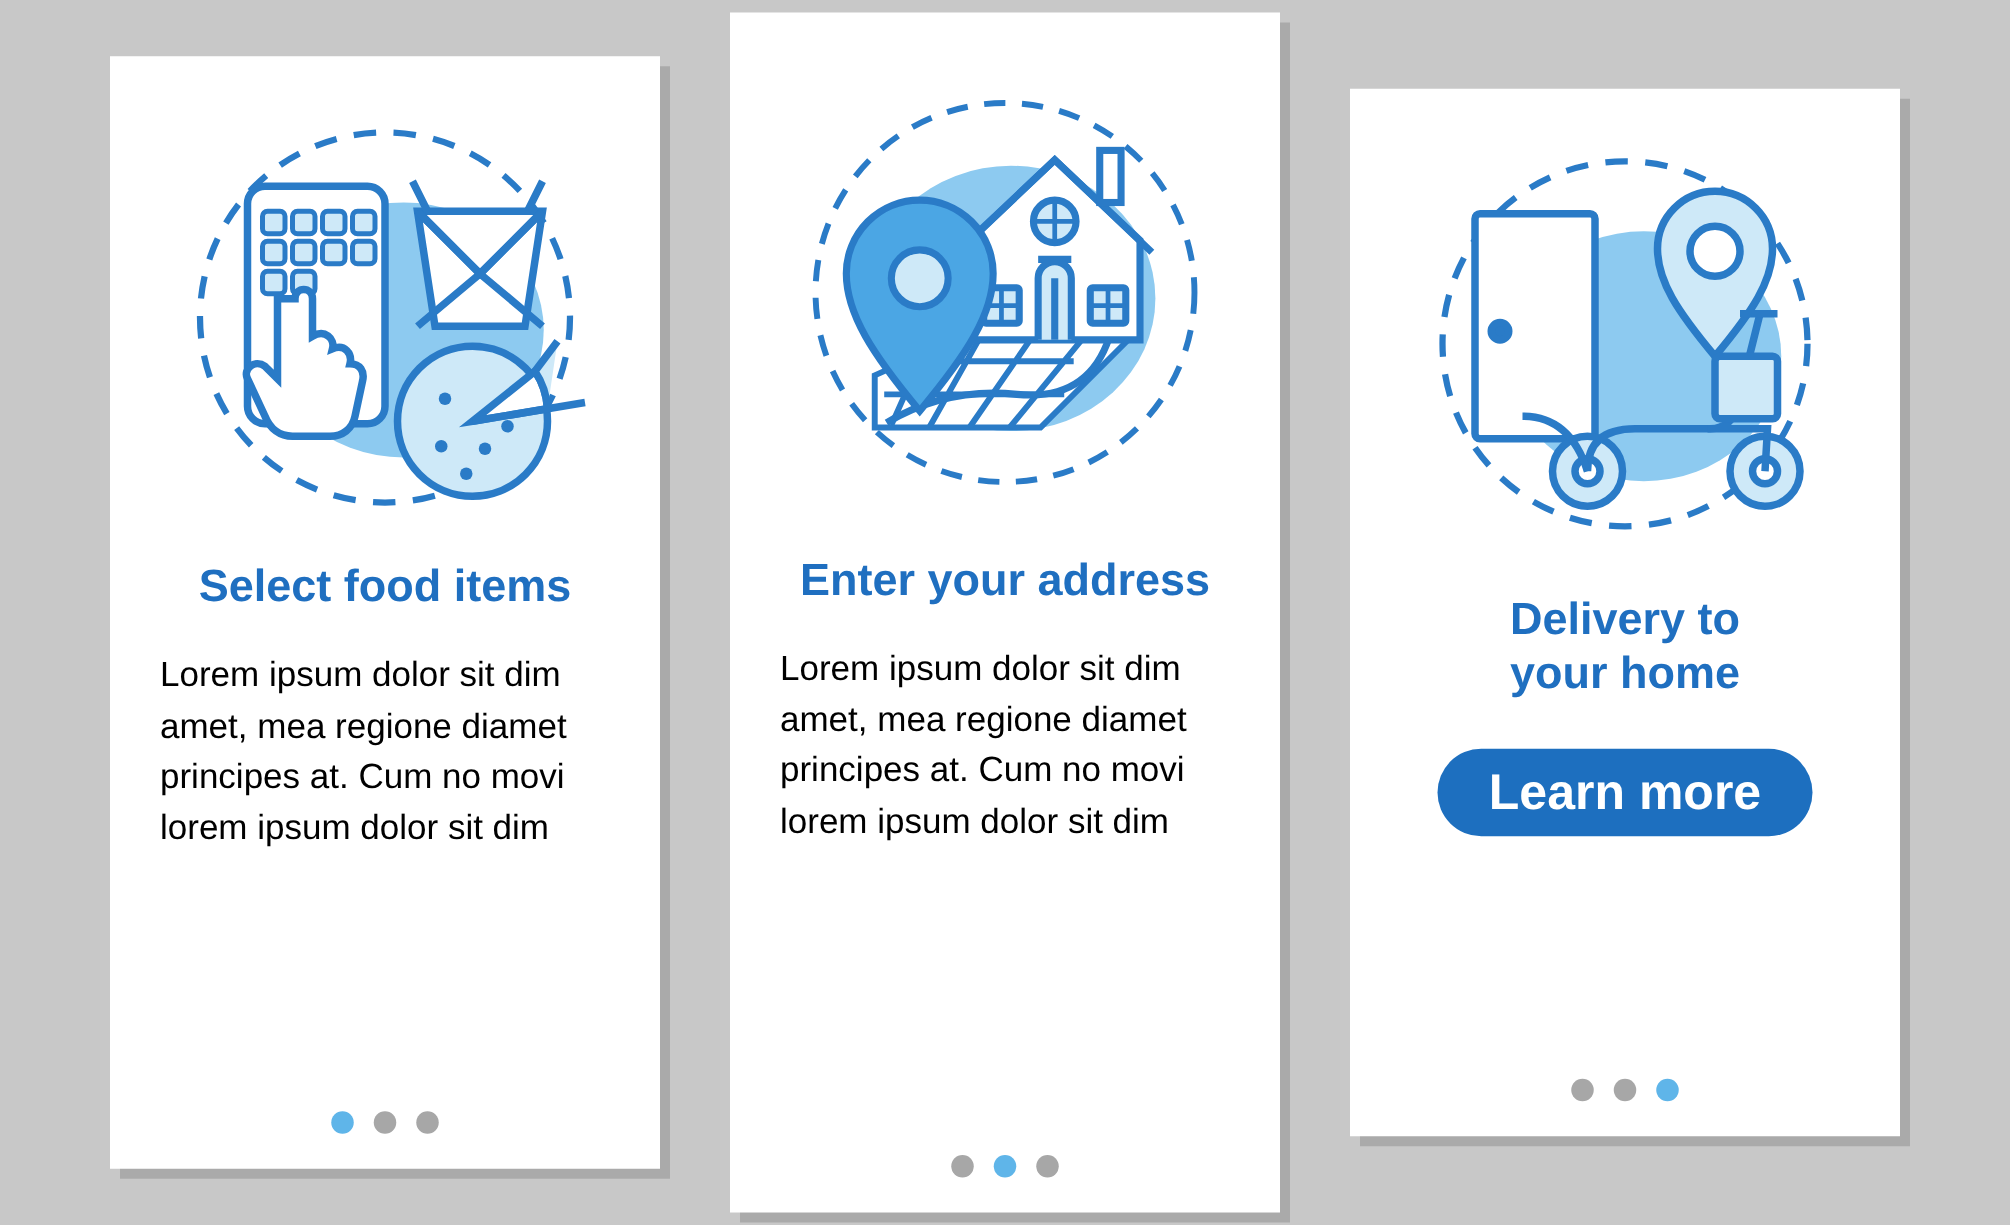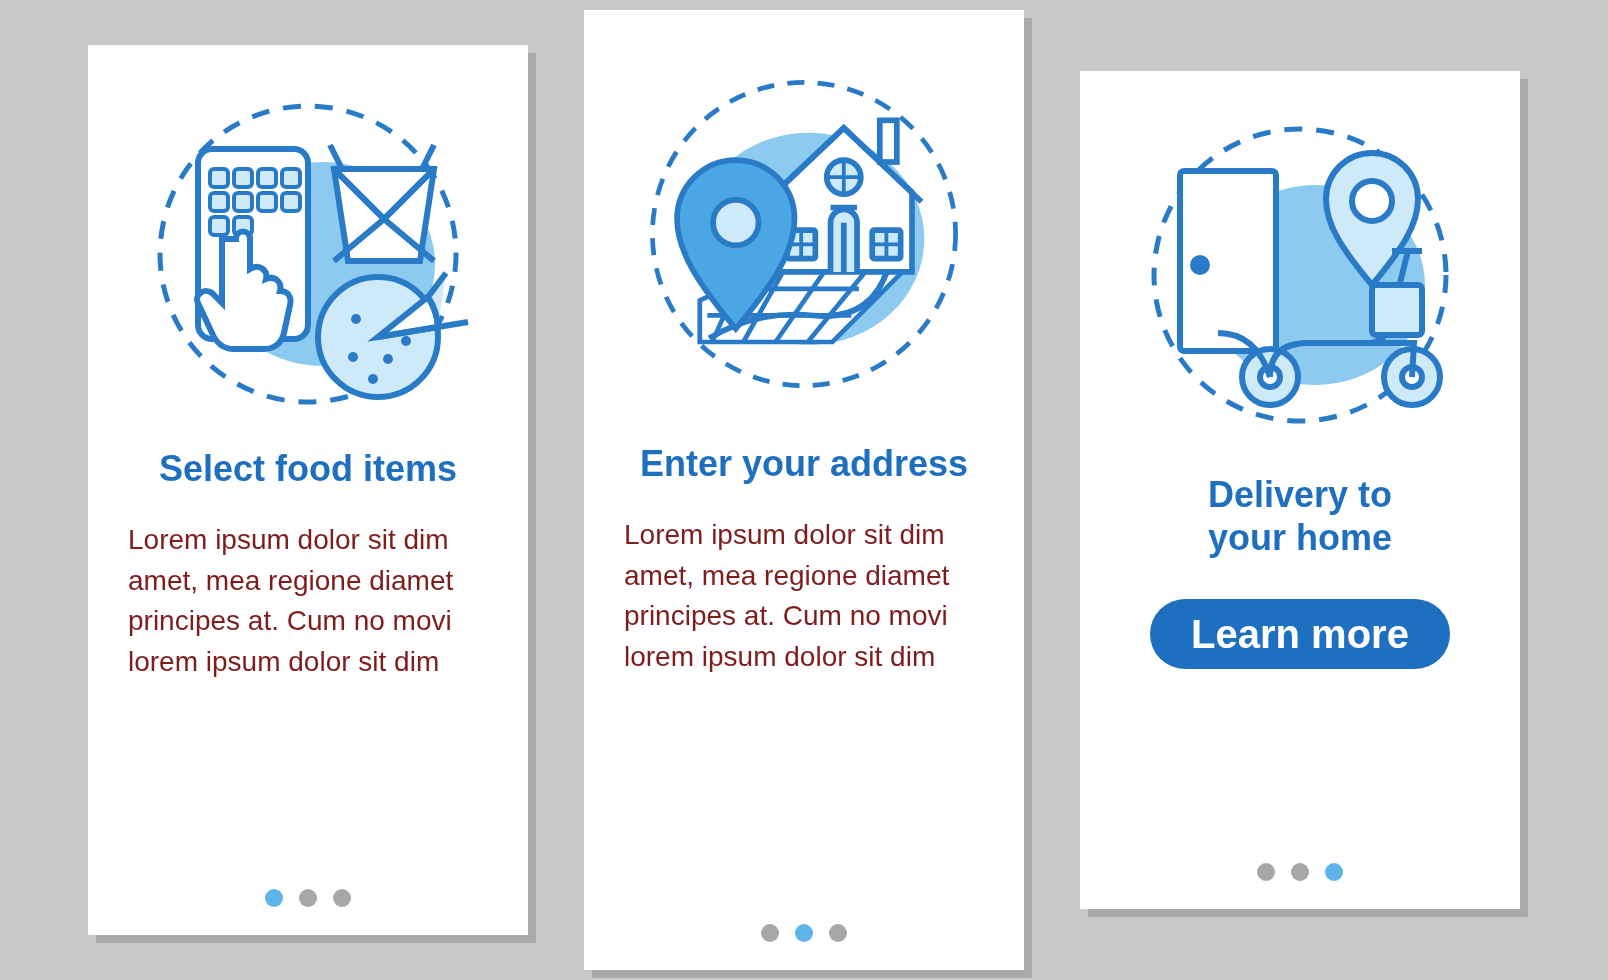--- a/index.html
+++ b/index.html
@@ -37,21 +37,21 @@
   .illus svg { display:block; }
   .title {
     color: #1f6fc0;
     font-size: 36px;
     font-weight: 700;
     text-align: center;
     margin-top: 28px;
     line-height: 1.2;
   }
   .desc {
-    color: #7f1d1d;
+    color: #000000;
     font-size: 28px;
     line-height: 1.45;
     text-align: left;
     margin-top: 30px;
     width: 100%;
     font-weight: 500;
   }
   .btn {
     margin-top: 30px;
     width: 300px;

